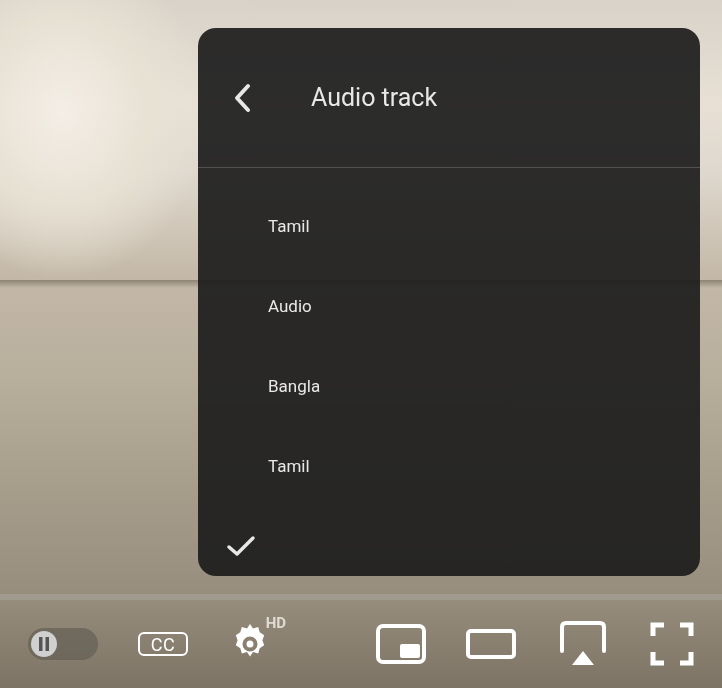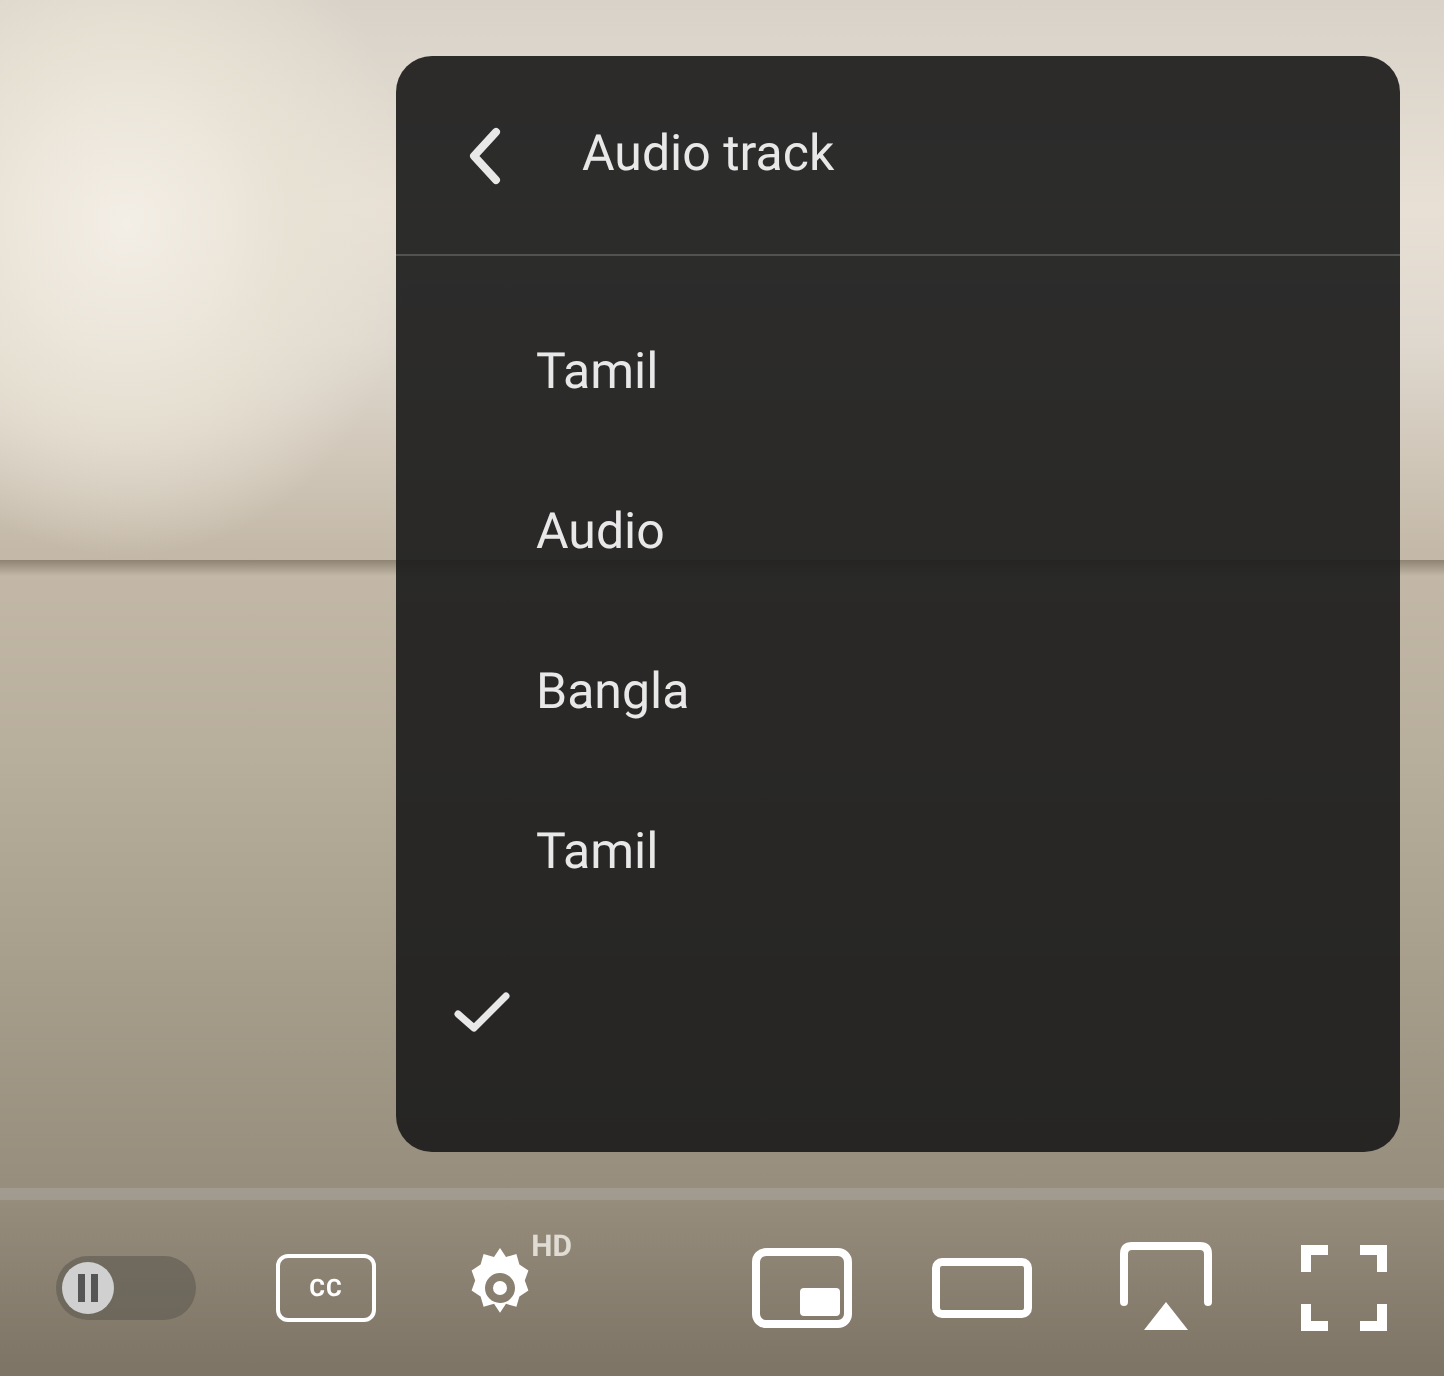--- a/index.html
+++ b/index.html
@@ -45,24 +45,25 @@
       top: 28px;
       left: 198px;
       width: 502px;
       height: 548px;
       background: rgba(28, 28, 28, 0.92);
       border-radius: 18px;
     }
     .menu-header {
       display: flex;
       align-items: center;
-      height: 100px;
+      height: 140px;
       padding-left: 28px;
       border-bottom: 1px solid rgba(120, 120, 120, 0.5);
       cursor: pointer;
+      gap: 20px;
     }
     .back-chevron {
       width: 32px;
       height: 32px;
       display: flex;
       align-items: center;
       justify-content: center;
     }
     .menu-title {
       color: #e8e8e8;
@@ -72,21 +73,21 @@
     }
     .menu-items {
       padding-top: 18px;
     }
     .menu-item {
       display: flex;
       align-items: center;
       height: 80px;
       padding-left: 16px;
       cursor: pointer;
-      font-size: 25px;
+      font-size: 17px;
       color: #e8e8e8;
     }
     .check-container {
       width: 54px;
       display: flex;
       align-items: center;
       justify-content: center;
     }
     .menu-item-label {
       margin-left: 0;
@@ -142,29 +143,29 @@
       width: 26px;
       height: 26px;
       border-radius: 50%;
       background: #d0d0d0;
       display: flex;
       align-items: center;
       justify-content: center;
     }
     .cc-box {
       width: 50px;
-      height: 34px;
+      height: 24px;
       border: 2.5px solid #ffffff;
       border-radius: 6px;
       display: flex;
       align-items: center;
       justify-content: center;
       color: #ffffff;
-      font-weight: 700;
-      font-size: 12px;
+      font-weight: 400;
+      font-size: 18px;
       letter-spacing: 0.5px;
     }
     .settings-wrapper {
       position: relative;
       display: flex;
       align-items: center;
     }
     .hd-badge {
       position: absolute;
       top: -8px;

